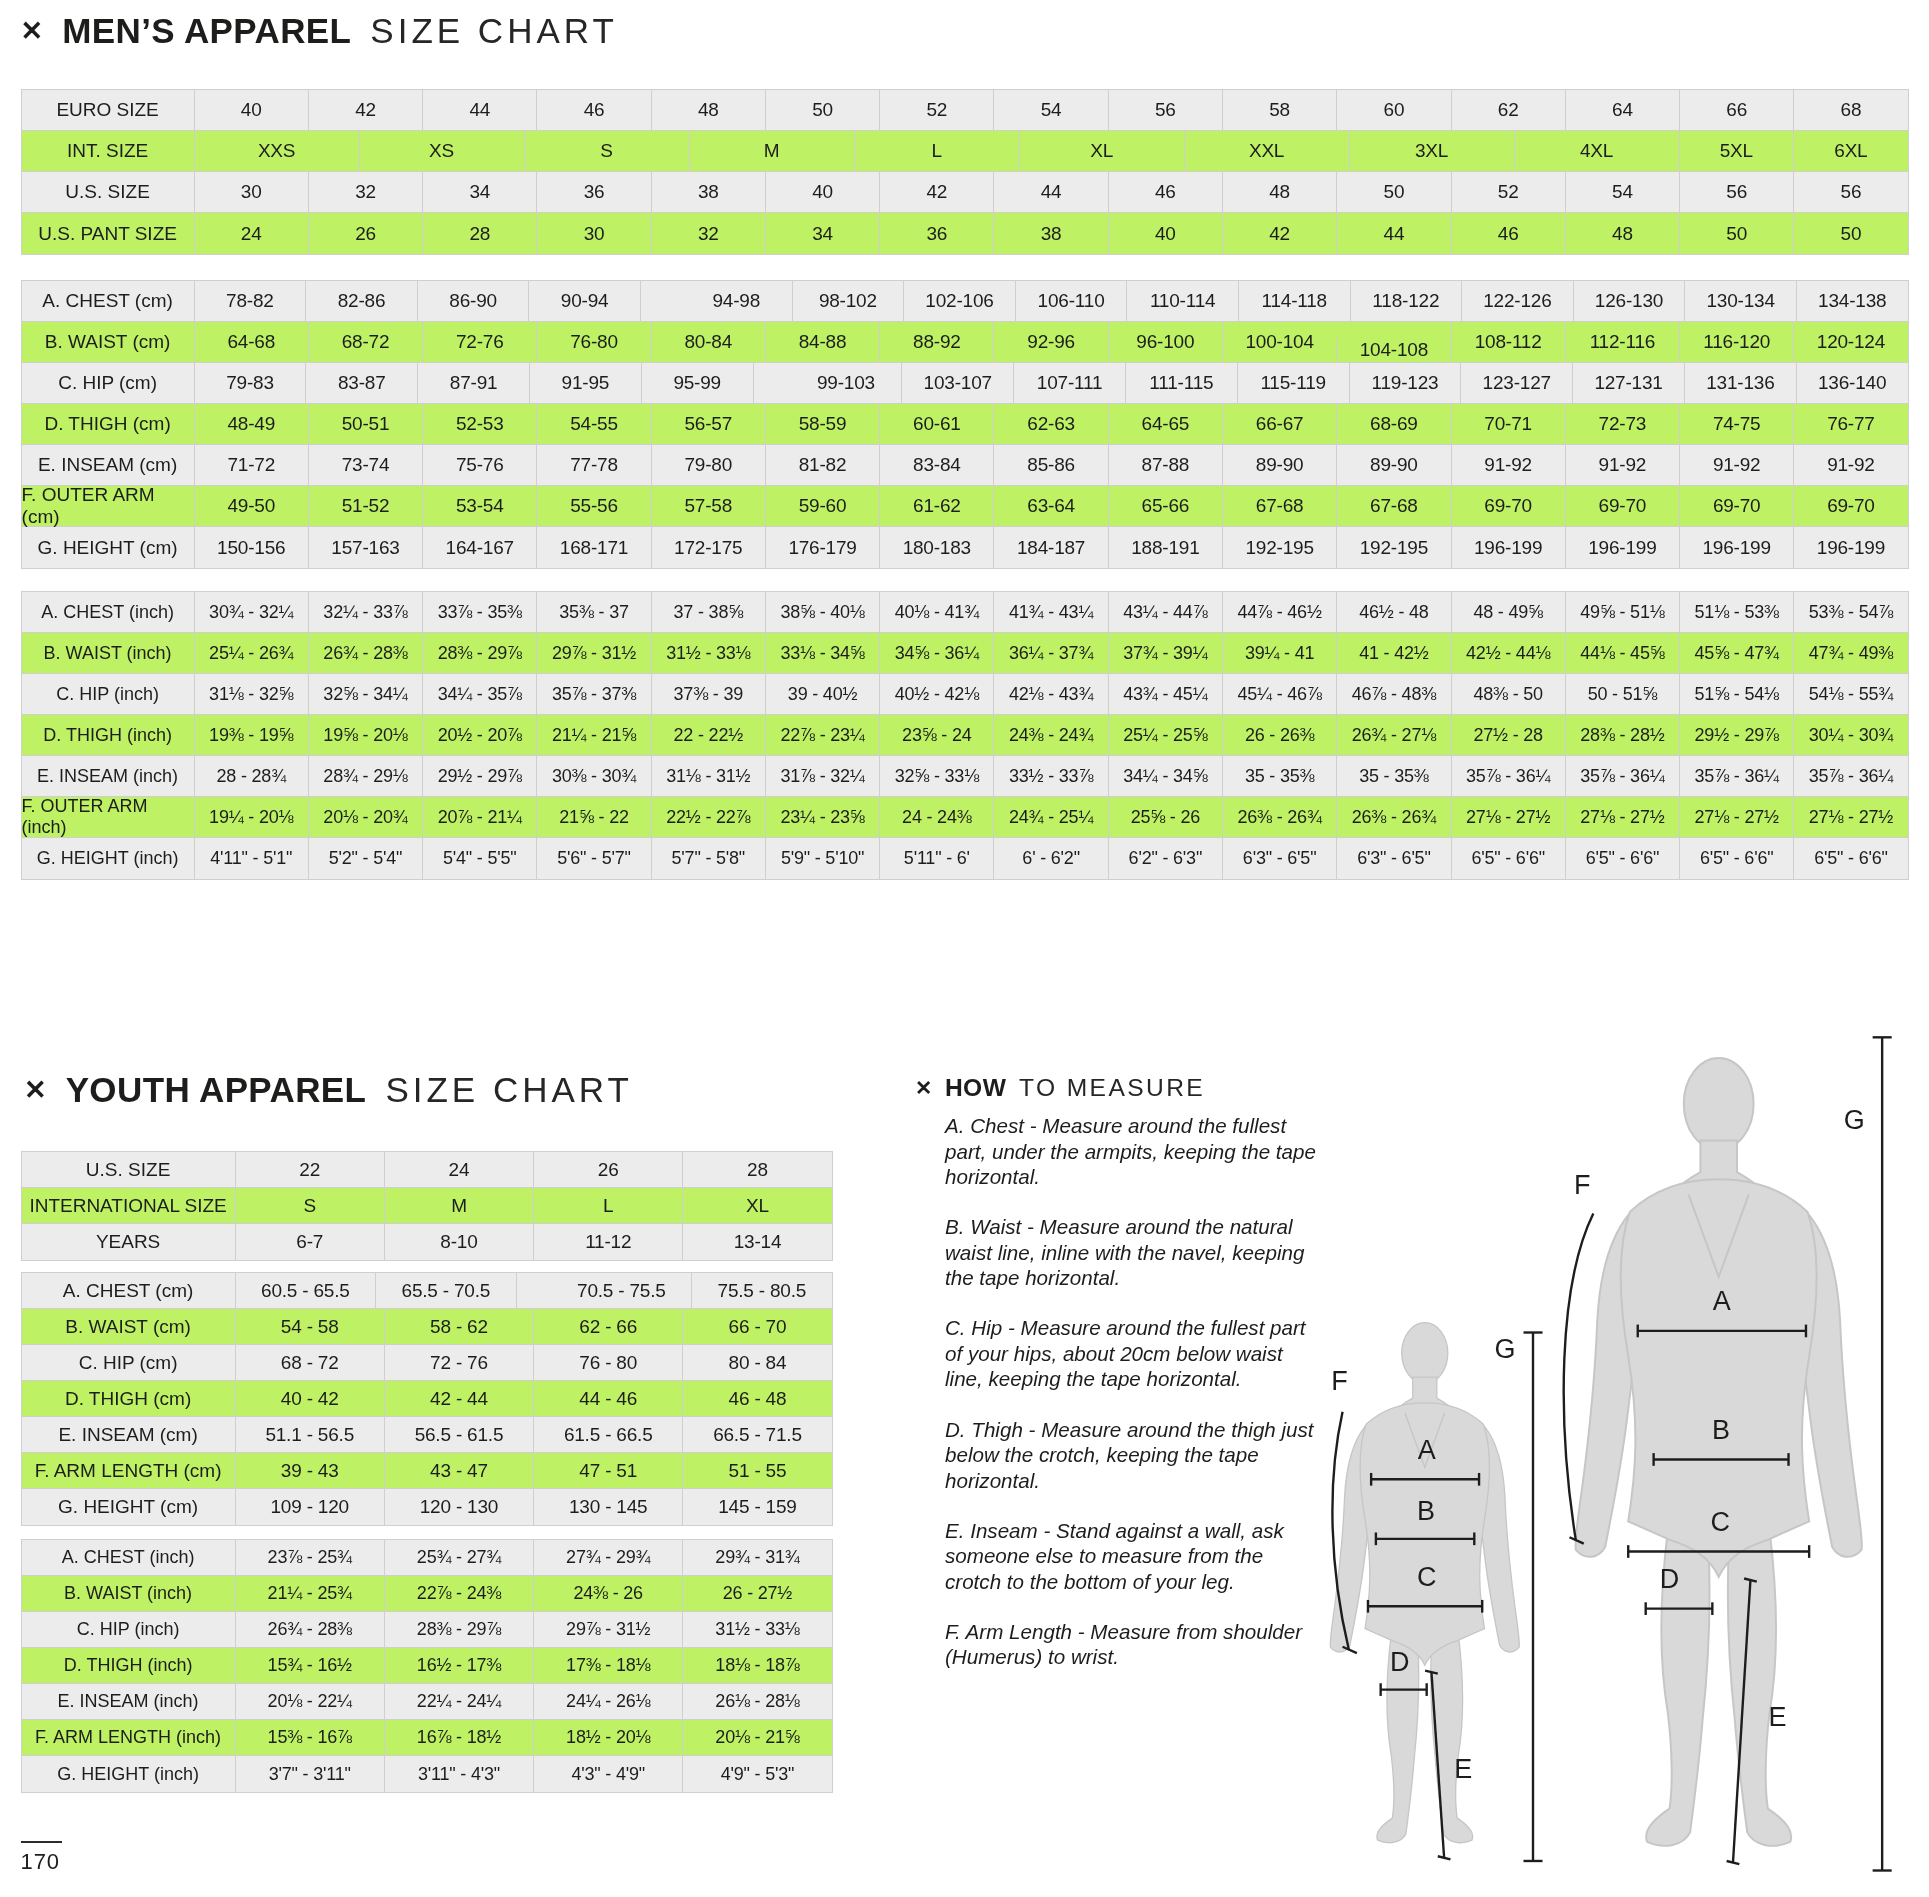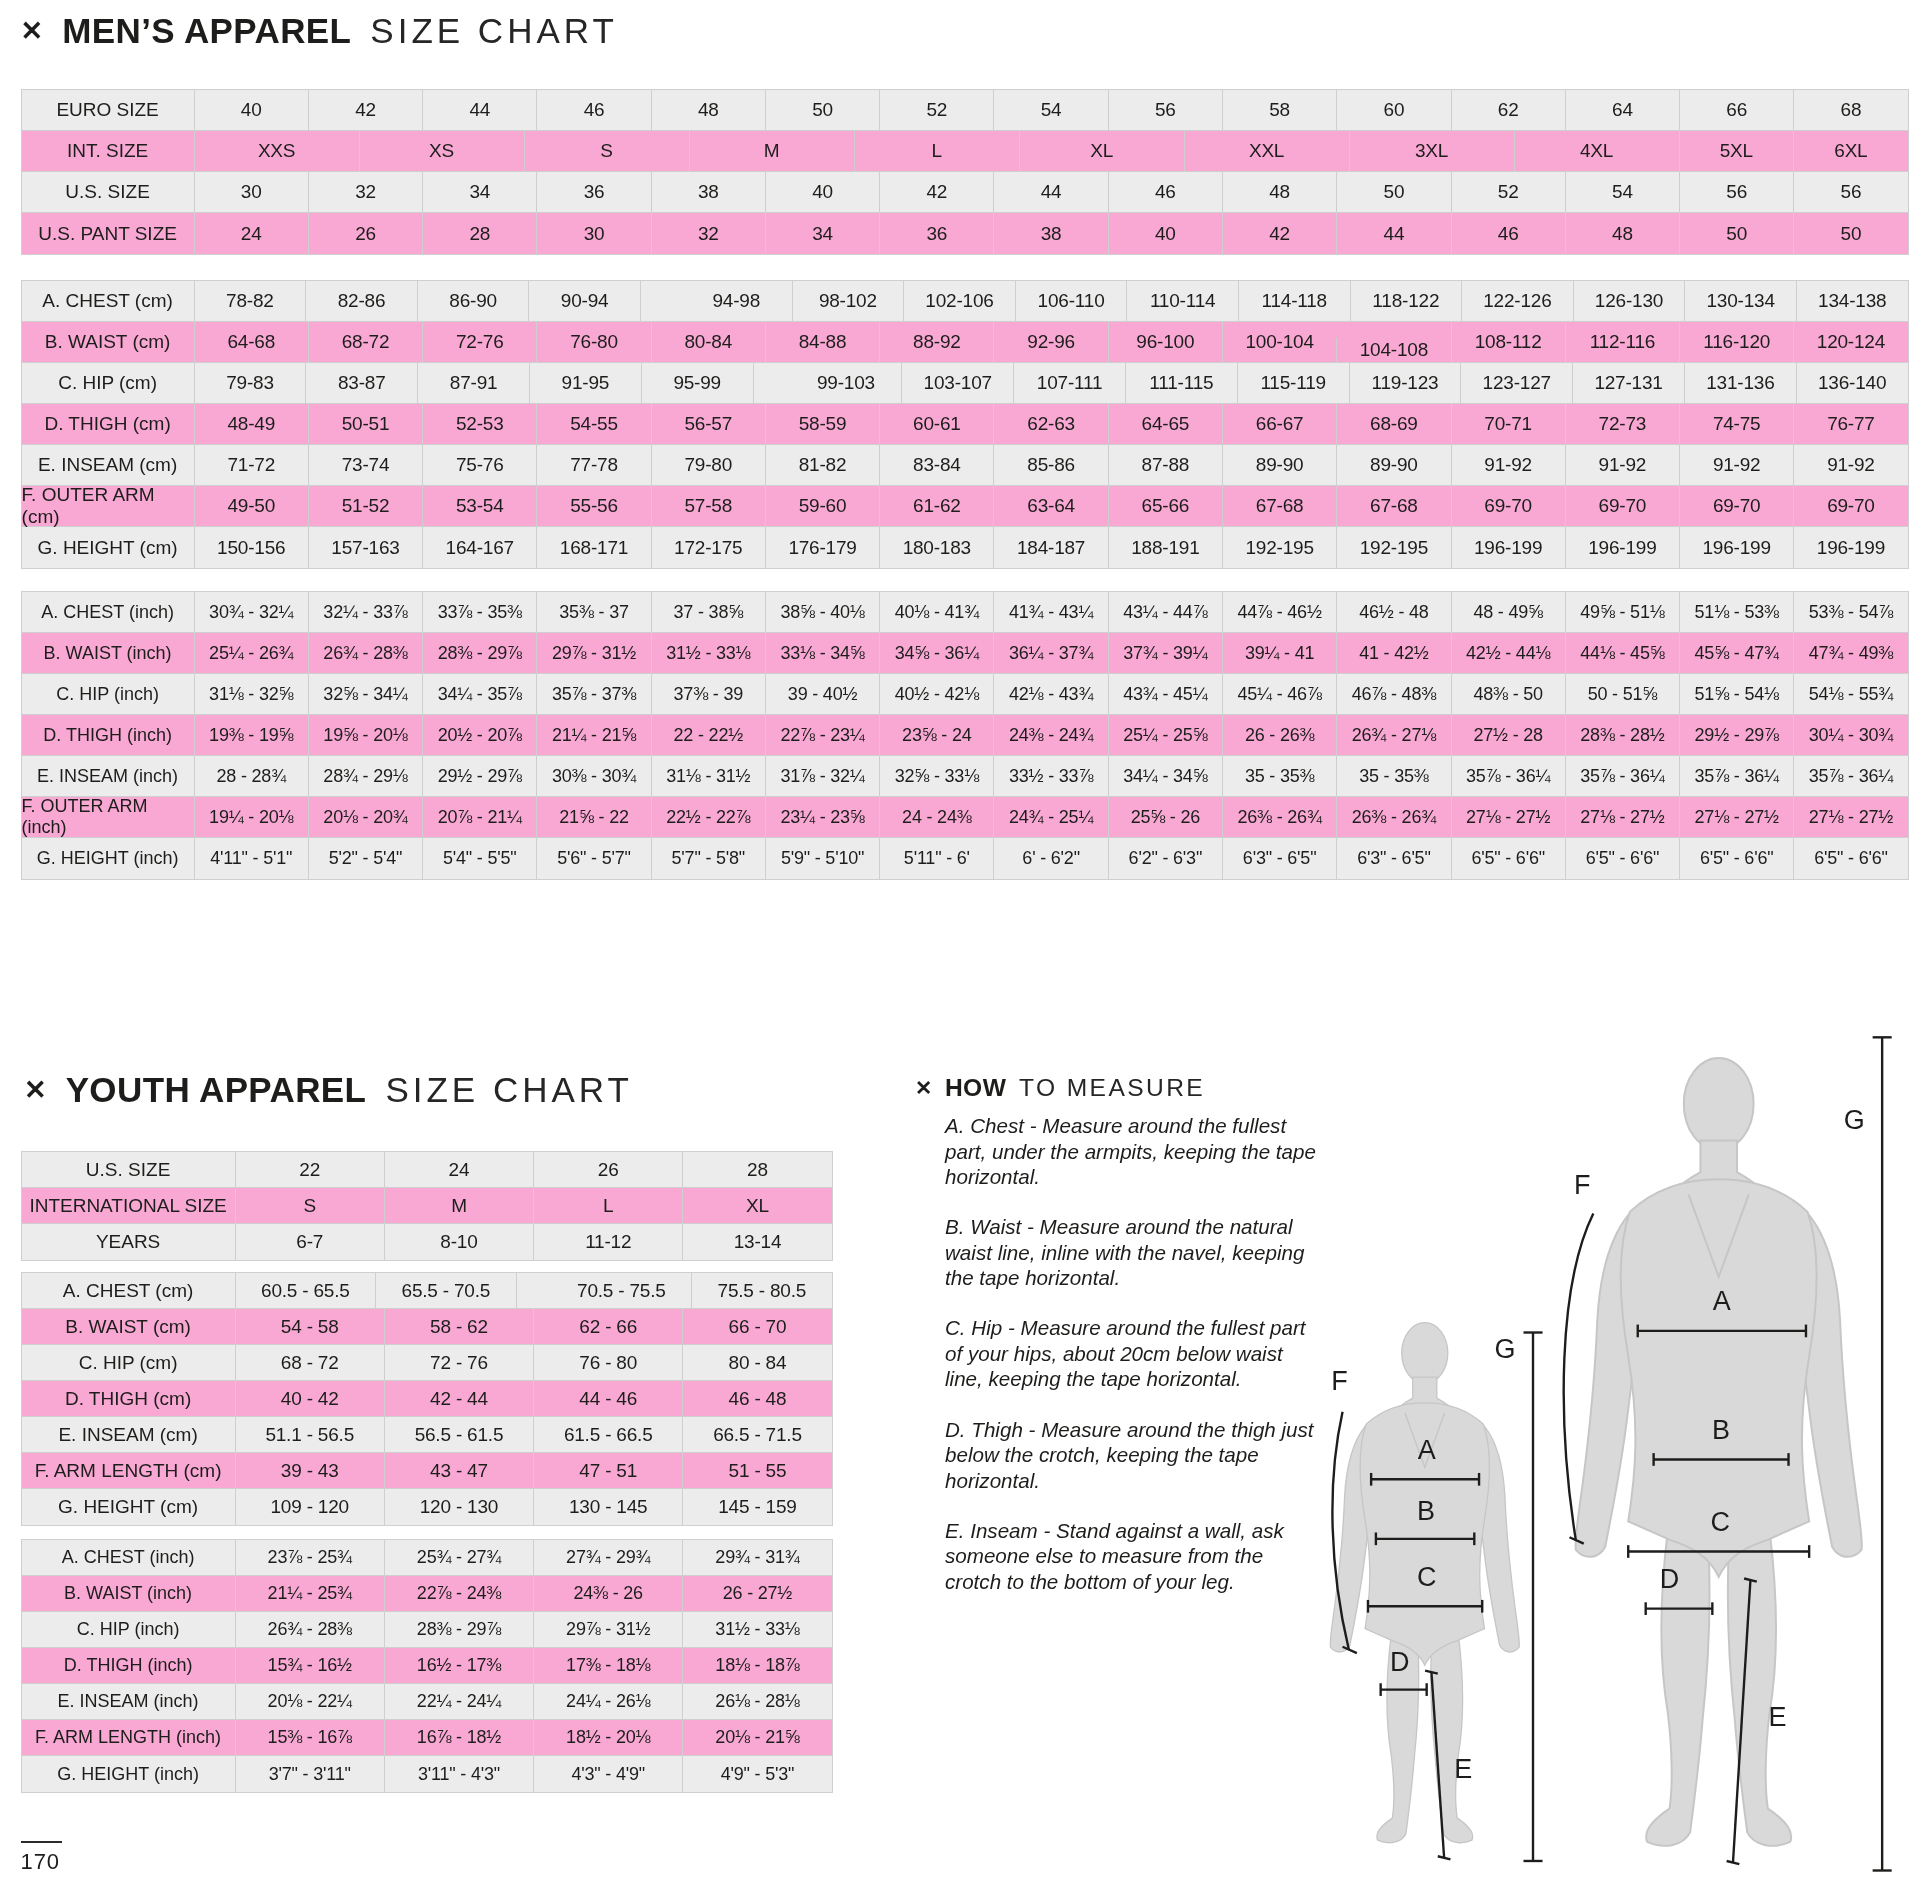--- a/index.html
+++ b/index.html
@@ -5,21 +5,21 @@
   *{margin:0;padding:0;box-sizing:border-box}
   html,body{width:1930px;height:1898px}
   body{position:relative;background:#fff;color:#1d1d1b;font-family:"Liberation Sans",sans-serif;overflow:hidden}
   .abs{position:absolute}
   
   .ttl{display:flex;align-items:center;gap:19px;white-space:nowrap}
   .xmark{font-weight:700;font-size:27px;line-height:1}
   .ttl .bold{font-weight:800;font-size:35px;letter-spacing:0.4px}
   .ttl .light{font-weight:300;font-size:35px;letter-spacing:4px;color:#262626}
   
-  .table{position:absolute;border:0.8px solid #cfcfcf;background:#f9a8d4}
+  .table{position:absolute;border:0.8px solid #cfcfcf;background:#bef264}
   .trow{display:flex;border-bottom:0.8px solid #cfcfcf}
   .trow:last-child{border-bottom:none}
   .trow.shade{background:#ececec}
   .cell{display:flex;align-items:center;justify-content:center;border-left:0.8px solid #cfcfcf;flex:9 0 0;letter-spacing:-0.2px}
   .cell.label{border-left:none;flex:none;font-size:18px;letter-spacing:0}
   .mens .trow{height:41px}
   .mens .cell{font-size:19px}
   .mens .cell.label{width:172px}
   .mens.small .cell{font-size:18px}
   .youth .trow{height:36px}
@@ -511,20 +511,21 @@
   <span class="xmark">✕</span>
   <span class="bold">HOW</span>
   <span class="light">TO MEASURE</span>
 </div>
 <div id="htm-list" class="abs htm-body" style="left:945px;top:1113px">
     <div class="htm-item">A. Chest - Measure around the fullest part, under the armpits, keeping the tape horizontal.</div>
     <div class="htm-item">B. Waist - Measure around the natural waist line, inline with the navel, keeping the tape horizontal.</div>
     <div class="htm-item">C. Hip - Measure around the fullest part of your hips, about 20cm below waist line, keeping the tape horizontal.</div>
     <div class="htm-item">D. Thigh - Measure around the thigh just below the crotch, keeping the tape horizontal.</div>
     <div class="htm-item">E. Inseam - Stand against a wall, ask someone else to measure from the crotch to the bottom of your leg.</div>
+    <div class="htm-item">F. Arm Length  - Measure from shoulder (Humerus) to wrist.</div>
   </div>
 
 <svg class="abs" style="left:1314px;top:1015px" width="611" height="881" viewBox="0 0 770 1110">
   <defs>
     <path id="armP" d="M 396 252 C 372 282 360 330 357 385 C 354 460 346 535 338 595 C 332 640 328 662 330 674 C 342 688 360 684 367 670 C 376 625 388 562 395 505 C 401 455 408 405 412 365 C 414 330 412 290 408 262 Z"></path>
     <path id="legP" d="M 446 648 C 436 730 434 810 446 880 C 452 930 452 975 448 1000 C 430 1012 414 1028 420 1042 C 442 1052 466 1046 474 1030 C 480 985 486 935 490 885 C 498 810 500 730 497 665 C 480 676 462 668 446 648 Z"></path>
   </defs>
 
   <g id="man" fill="#d9d9d9" stroke="#c6c6c6" stroke-width="2.5">
     <ellipse cx="510" cy="112" rx="44" ry="58"></ellipse>

